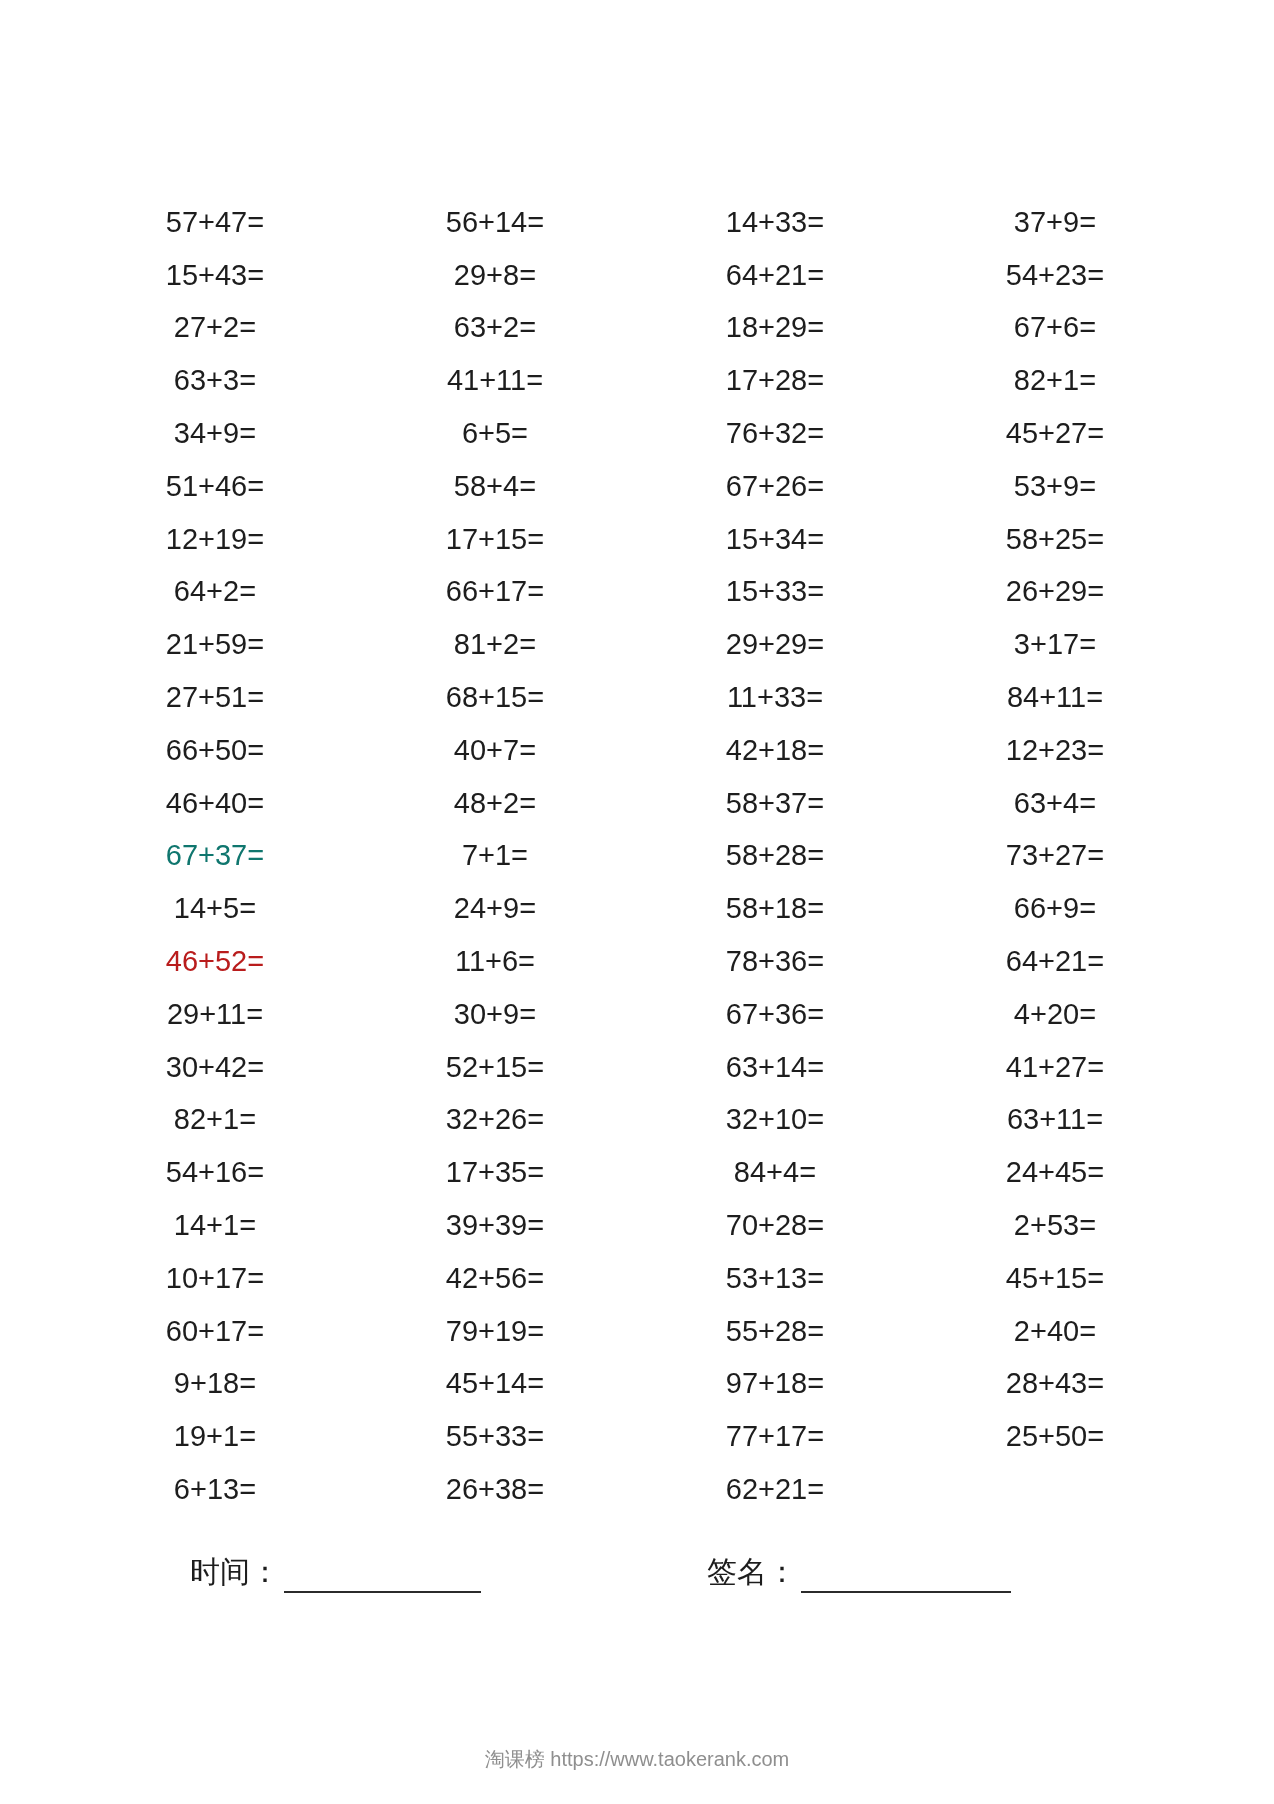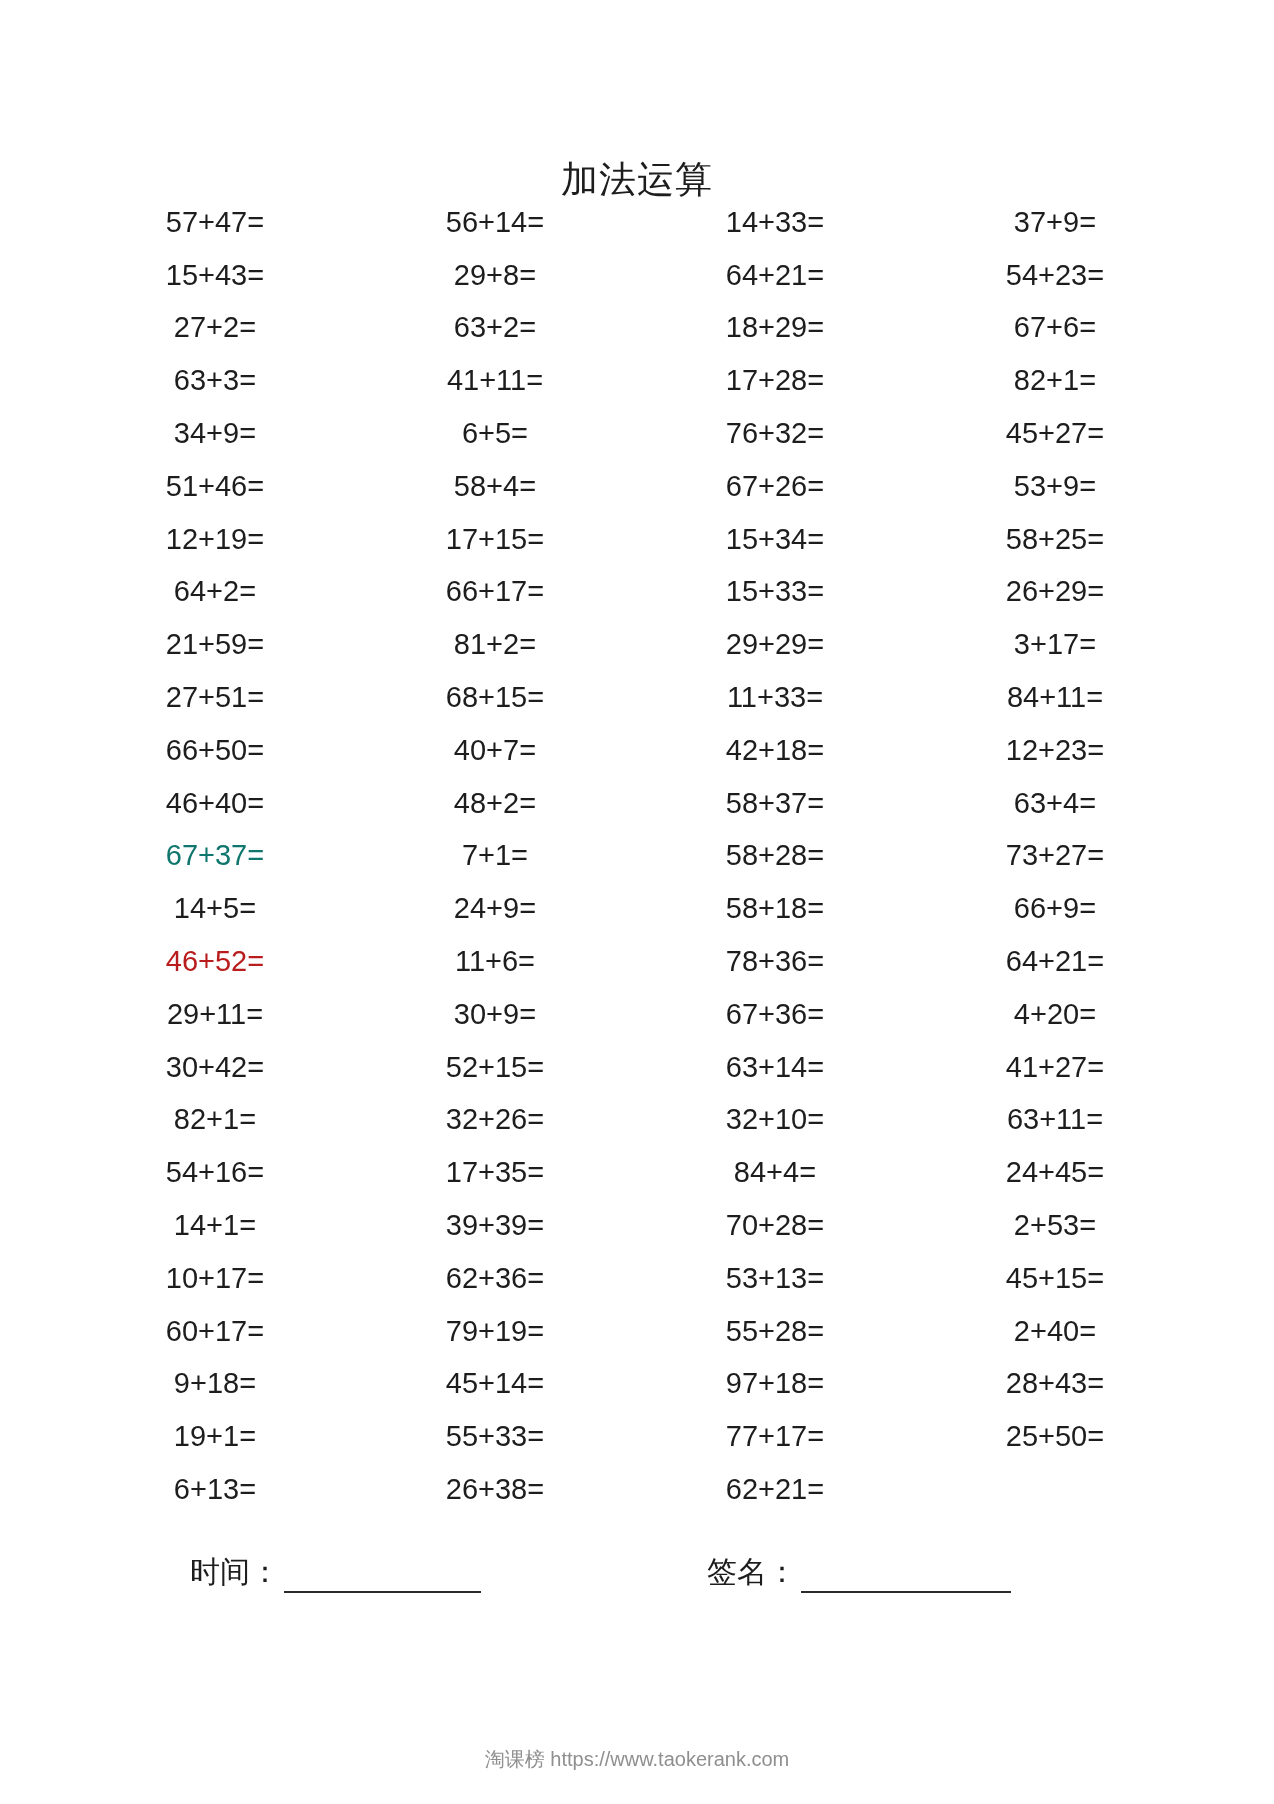--- a/index.html
+++ b/index.html
@@ -78,21 +78,20 @@
     text-align: center;
     font-size: 20px;
     color: #8f8f8f;
   }
 </style>
 </head>
 <body>
 
 <div class="page" style="background: rgb(255, 255, 255);">
 
-  <h1 class="title" style="color: rgb(29, 29, 29);">加法运算</h1>
 
   <div class="grid">
       <span class="cell" style="color: rgb(29, 29, 29);">57+47=</span>
       <span class="cell" style="color: rgb(29, 29, 29);">56+14=</span>
       <span class="cell" style="color: rgb(29, 29, 29);">14+33=</span>
       <span class="cell" style="color: rgb(29, 29, 29);">37+9=</span>
       <span class="cell" style="color: rgb(29, 29, 29);">15+43=</span>
       <span class="cell" style="color: rgb(29, 29, 29);">29+8=</span>
       <span class="cell" style="color: rgb(29, 29, 29);">64+21=</span>
       <span class="cell" style="color: rgb(29, 29, 29);">54+23=</span>
@@ -162,21 +161,21 @@
       <span class="cell" style="color: rgb(29, 29, 29);">63+11=</span>
       <span class="cell" style="color: rgb(29, 29, 29);">54+16=</span>
       <span class="cell" style="color: rgb(29, 29, 29);">17+35=</span>
       <span class="cell" style="color: rgb(29, 29, 29);">84+4=</span>
       <span class="cell" style="color: rgb(29, 29, 29);">24+45=</span>
       <span class="cell" style="color: rgb(29, 29, 29);">14+1=</span>
       <span class="cell" style="color: rgb(29, 29, 29);">39+39=</span>
       <span class="cell" style="color: rgb(29, 29, 29);">70+28=</span>
       <span class="cell" style="color: rgb(29, 29, 29);">2+53=</span>
       <span class="cell" style="color: rgb(29, 29, 29);">10+17=</span>
-      <span class="cell" style="color: rgb(29, 29, 29);">62+36=</span>
+      <span class="cell" style="color: rgb(29, 29, 29);">42+56=</span>
       <span class="cell" style="color: rgb(29, 29, 29);">53+13=</span>
       <span class="cell" style="color: rgb(29, 29, 29);">45+15=</span>
       <span class="cell" style="color: rgb(29, 29, 29);">60+17=</span>
       <span class="cell" style="color: rgb(29, 29, 29);">79+19=</span>
       <span class="cell" style="color: rgb(29, 29, 29);">55+28=</span>
       <span class="cell" style="color: rgb(29, 29, 29);">2+40=</span>
       <span class="cell" style="color: rgb(29, 29, 29);">9+18=</span>
       <span class="cell" style="color: rgb(29, 29, 29);">45+14=</span>
       <span class="cell" style="color: rgb(29, 29, 29);">97+18=</span>
       <span class="cell" style="color: rgb(29, 29, 29);">28+43=</span>

